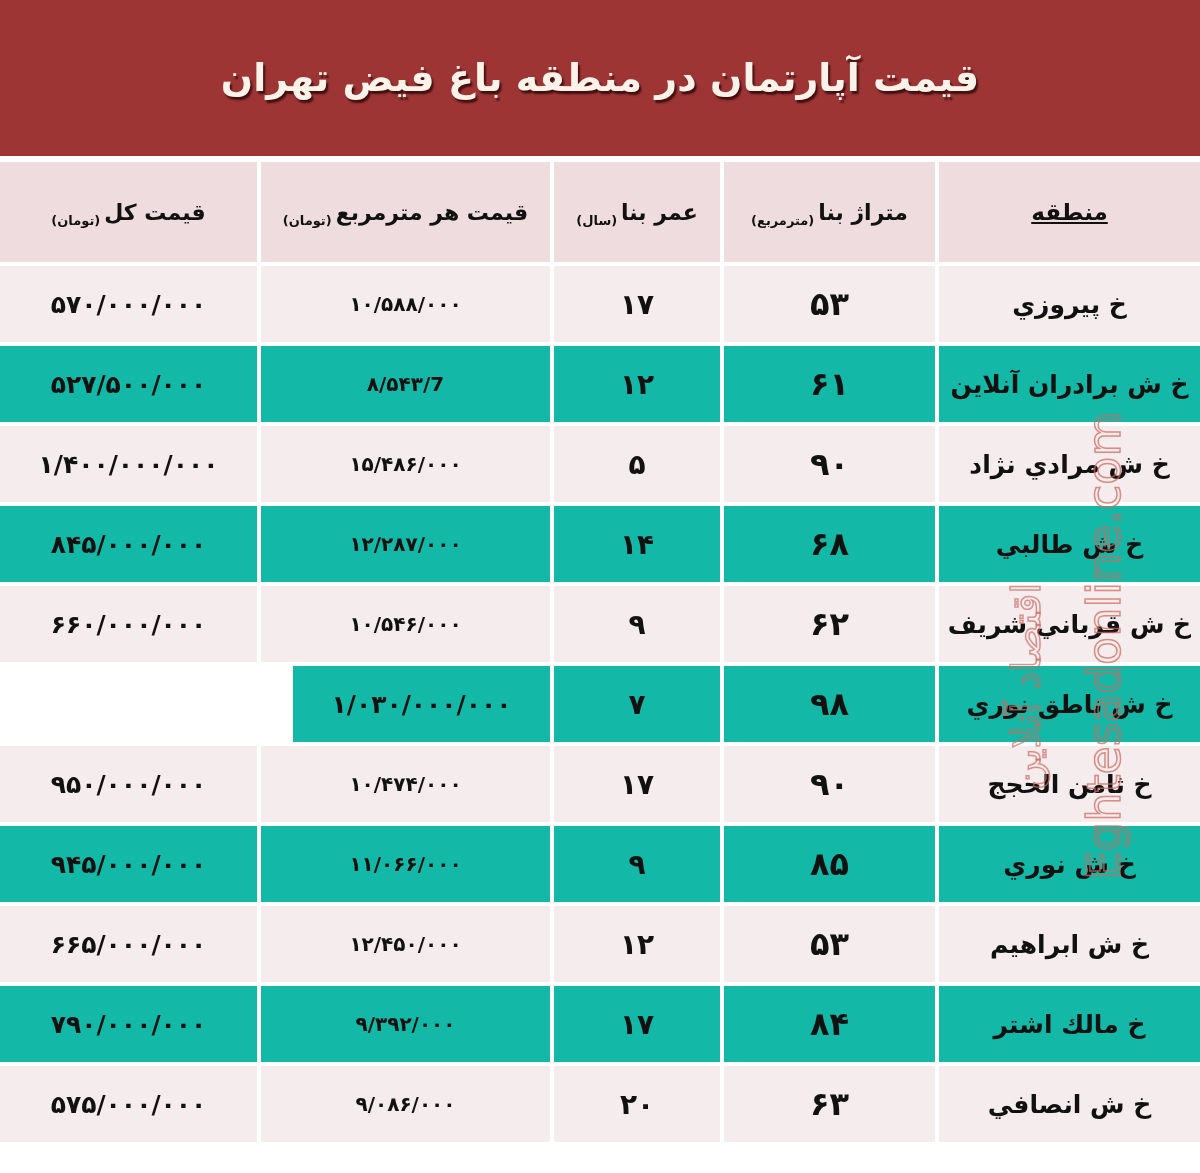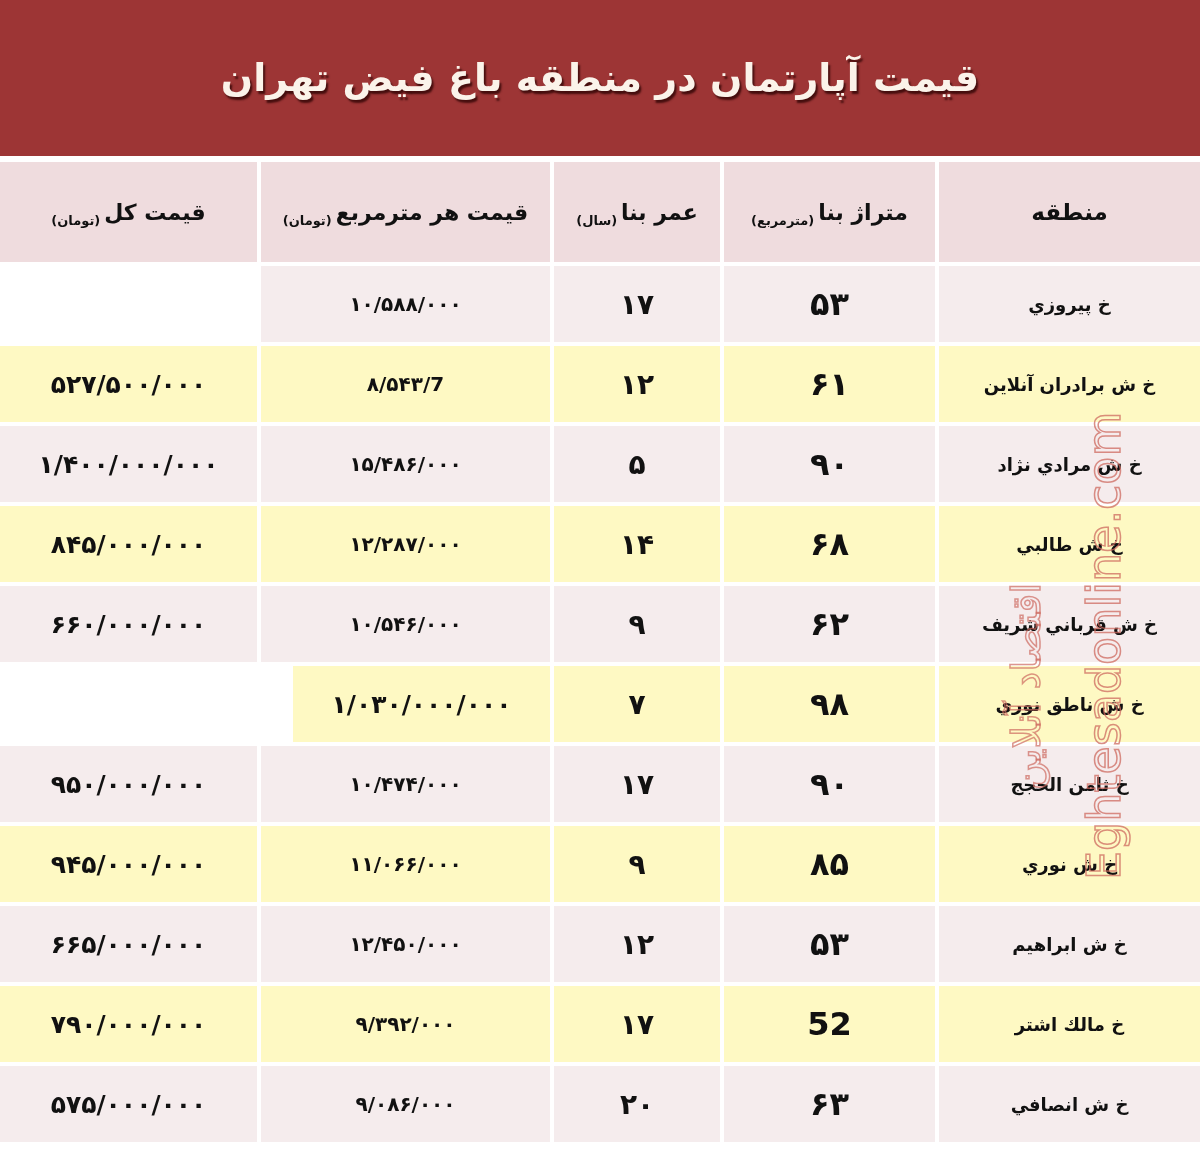--- a/index.html
+++ b/index.html
@@ -42,34 +42,34 @@
       margin-bottom: 4px;
     }
     .cell {
       display: flex; align-items: center; justify-content: center;
       margin-left: 4px;
       color: #111111;
       font-weight: bold;
       direction: rtl;
     }
     .cell:last-child { margin-left: 0; }
-    .c-region { width: 261px; font-size: 18px; }
+    .c-region { width: 261px; font-size: 25px; }
     .c-area   { width: 211px; font-size: 32px; }
     .c-age    { width: 166px; font-size: 28px; }
     .c-ppm    { width: 289px; font-size: 20px; letter-spacing: 3px; }
     .c-total  { width: 257px; font-size: 25px; letter-spacing: 3px; }
 
     .head-row { height: 100px; }
     .head-row .cell { background: #efdcde; font-size: 22px; }
     .head-row .unit { font-size: 13px; margin-right: 4px; margin-top: 16px; }
-    .head-row .c-region { font-size: 23px; }
+    .head-row .c-region { font-size: 23px; text-decoration: underline; }
 
     .data-row { height: 76px; }
     .data-row.light .cell { background: #f5eced; }
-    .data-row.dark .cell  { background: #fef9c3; }
+    .data-row.dark .cell  { background: #14b8a6; }
 
     .watermark {
       position: absolute;
       left: 985px; top: 410px;
       width: 170px; height: 470px;
       pointer-events: none;
     }
     .wm-en {
       position: absolute;
       left: 92px; top: 0px;
@@ -125,20 +125,21 @@
         <span>قیمت کل</span>
         <span class="unit">(تومان)</span>
       </div>
     </div>
 
     <div class="row data-row light">
       <div class="cell c-region">خ پیروزي</div>
       <div class="cell c-area">۵۳</div>
       <div class="cell c-age">۱۷</div>
       <div class="cell c-ppm">۱۰/۵۸۸/۰۰۰</div>
+      <div class="cell c-total">۵۷۰/۰۰۰/۰۰۰</div>
     </div>
     <div class="row data-row dark">
       <div class="cell c-region">خ ش برادران آنلاین</div>
       <div class="cell c-area">۶۱</div>
       <div class="cell c-age">۱۲</div>
       <div class="cell c-ppm">۸/۵۴۳/7</div>
       <div class="cell c-total">۵۲۷/۵۰۰/۰۰۰</div>
     </div>
     <div class="row data-row light">
       <div class="cell c-region">خ ش مرادي نژاد</div>
@@ -183,21 +184,21 @@
     </div>
     <div class="row data-row light">
       <div class="cell c-region">خ ش ابراهیم</div>
       <div class="cell c-area">۵۳</div>
       <div class="cell c-age">۱۲</div>
       <div class="cell c-ppm">۱۲/۴۵۰/۰۰۰</div>
       <div class="cell c-total">۶۶۵/۰۰۰/۰۰۰</div>
     </div>
     <div class="row data-row dark">
       <div class="cell c-region">خ مالك اشتر</div>
-      <div class="cell c-area">52</div>
+      <div class="cell c-area">۸۴</div>
       <div class="cell c-age">۱۷</div>
       <div class="cell c-ppm">۹/۳۹۲/۰۰۰</div>
       <div class="cell c-total">۷۹۰/۰۰۰/۰۰۰</div>
     </div>
     <div class="row data-row light">
       <div class="cell c-region">خ ش انصافي</div>
       <div class="cell c-area">۶۳</div>
       <div class="cell c-age">۲۰</div>
       <div class="cell c-ppm">۹/۰۸۶/۰۰۰</div>
       <div class="cell c-total">۵۷۵/۰۰۰/۰۰۰</div>

